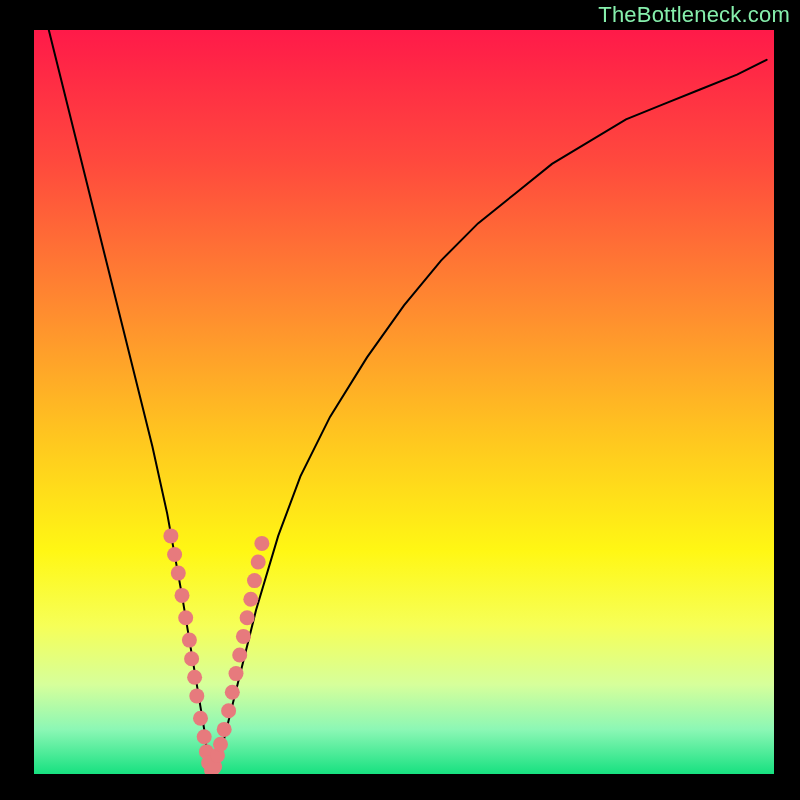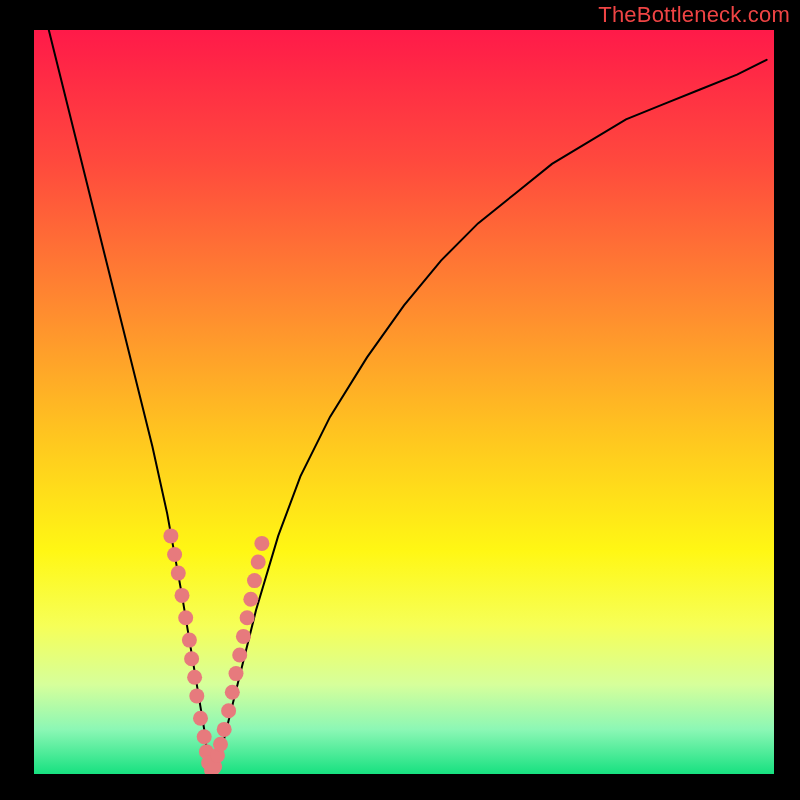--- a/index.html
+++ b/index.html
@@ -25,21 +25,21 @@
     overflow: hidden;
   }
   .plot-gradient {
     position: absolute;
     inset: 0;
   }
   .watermark {
     position: absolute;
     top: 2px;
     right: 10px;
-    color: #ef4444;
+    color: #86efac;
     font-size: 22px;
     font-weight: 400;
     letter-spacing: 0.2px;
     user-select: none;
   }
   svg.curve {
     position: absolute;
     inset: 0;
     width: 100%;
     height: 100%;

